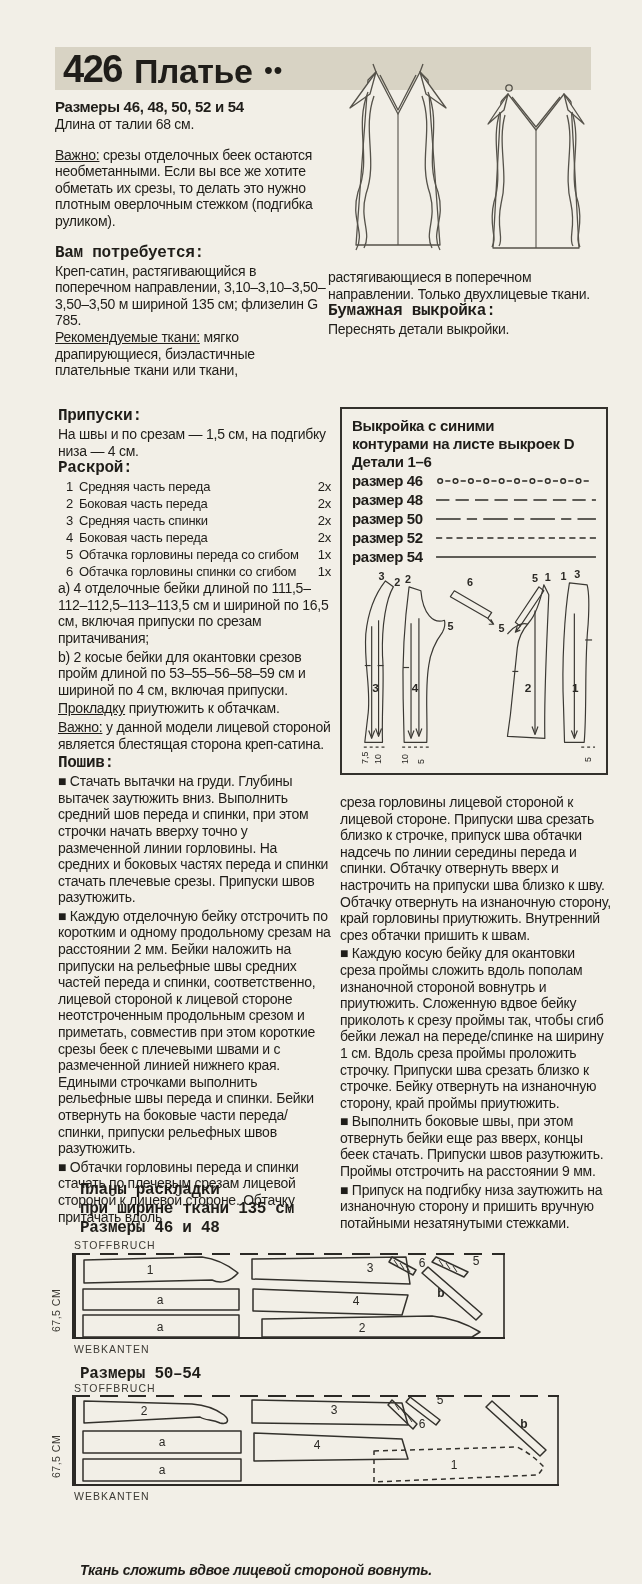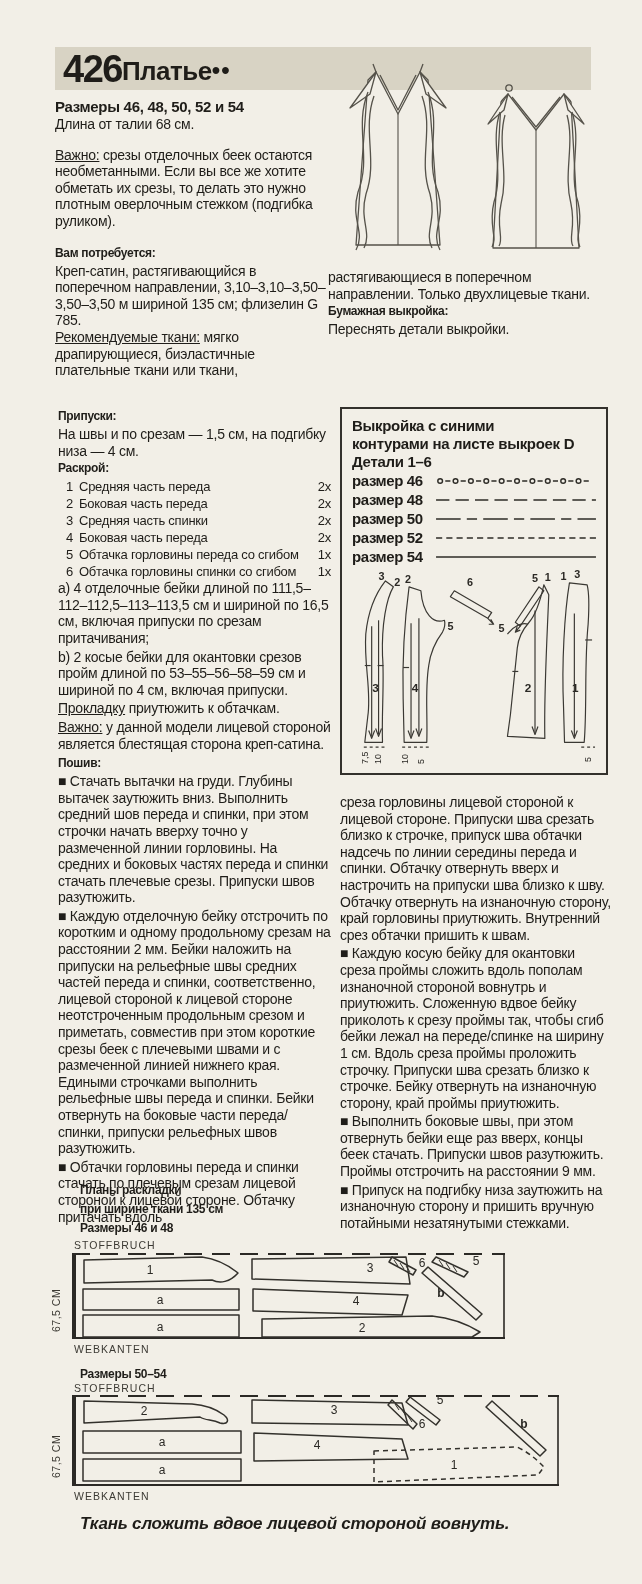--- a/index.html
+++ b/index.html
@@ -7,29 +7,29 @@
   .page {
     position:relative; width:642px; height:1584px; margin:0 auto;
     background:#f2efe7;
     font-family:"Liberation Sans", sans-serif;
     color:#1f1d19;
     overflow:hidden;
   }
   
   .hdr {
     position:absolute; left:55px; top:47px; width:536px; height:43px;
-    background:#d8d3c4; display:flex; align-items:center; padding-left:8px; 
+    background:#d8d3c4; display:flex; align-items:center; padding-left:8px; gap:12px;
   }
   .hdr .num { font-size:38px; font-weight:800; letter-spacing:-1.5px; line-height:1; }
-  .hdr .ttl { font-size:26px; font-weight:700; letter-spacing:-0.5px; line-height:1; padding-top:4px; }
+  .hdr .ttl { font-size:34px; font-weight:700; letter-spacing:-0.5px; line-height:1; padding-top:4px; }
   .hdr .dots { font-size:24px; font-weight:900; letter-spacing:1px; line-height:1; padding-top:2px; }
 
   .t  { font-size:14px; line-height:16.6px; letter-spacing:-0.25px; margin:0; }
   .b15 { font-size:15px; font-weight:700; letter-spacing:-0.3px; margin:0; line-height:18px; }
-  .b16 { font-size:12px; font-weight:700; letter-spacing:-0.3px; margin:0; line-height:19px; }
+  .b16 { font-size:16px; font-weight:700; letter-spacing:-0.3px; margin:0; line-height:19px;font-family:Liberation Mono, monospace; }
   .u { text-decoration:underline; } .gap14 { height:14px; }
 
   .col-tl { position:absolute; left:55px; top:98px; width:273px; }
   .col-tr { position:absolute; left:328px; top:269px; width:284px; }
 
   .sketch { position:absolute; left:326px; top:42px; width:296px; height:226px; }
 
   .pattern-box {
     position:absolute; left:340px; top:407px; width:268px; height:368px;
     border:2px solid #33312c; padding:8px 8px 0 10px;
@@ -46,21 +46,21 @@
   .para { margin:0 0 2px 0; }
 
   .main-right { position:absolute; left:340px; top:794px; width:271px; }
 
   .layhead { position:absolute; left:80px; top:1181px; }
   .small-label { position:absolute; font-size:10.5px; letter-spacing:1px; color:#3c3a34; }
   .rot-label { position:absolute; font-size:10.5px; letter-spacing:0.5px; color:#3c3a34;
                transform:rotate(-90deg); transform-origin:left top; white-space:nowrap; }
   .layout-svg { position:absolute; }
   .plan2-title { position:absolute; left:80px; top:1365px; }
-  .fold-note { position:absolute; left:80px; top:1514px; font-size:17px; font-weight:600;
+  .fold-note { position:absolute; left:80px; top:1562px; font-size:14px; font-weight:600;
                font-style:italic; letter-spacing:-0.2px; }
 
   svg text { font-family:"Liberation Sans", sans-serif; fill:#2b2925; }
 </style>
 </head>
 <body>
 
 <div class="page">
 
   <div class="hdr">

